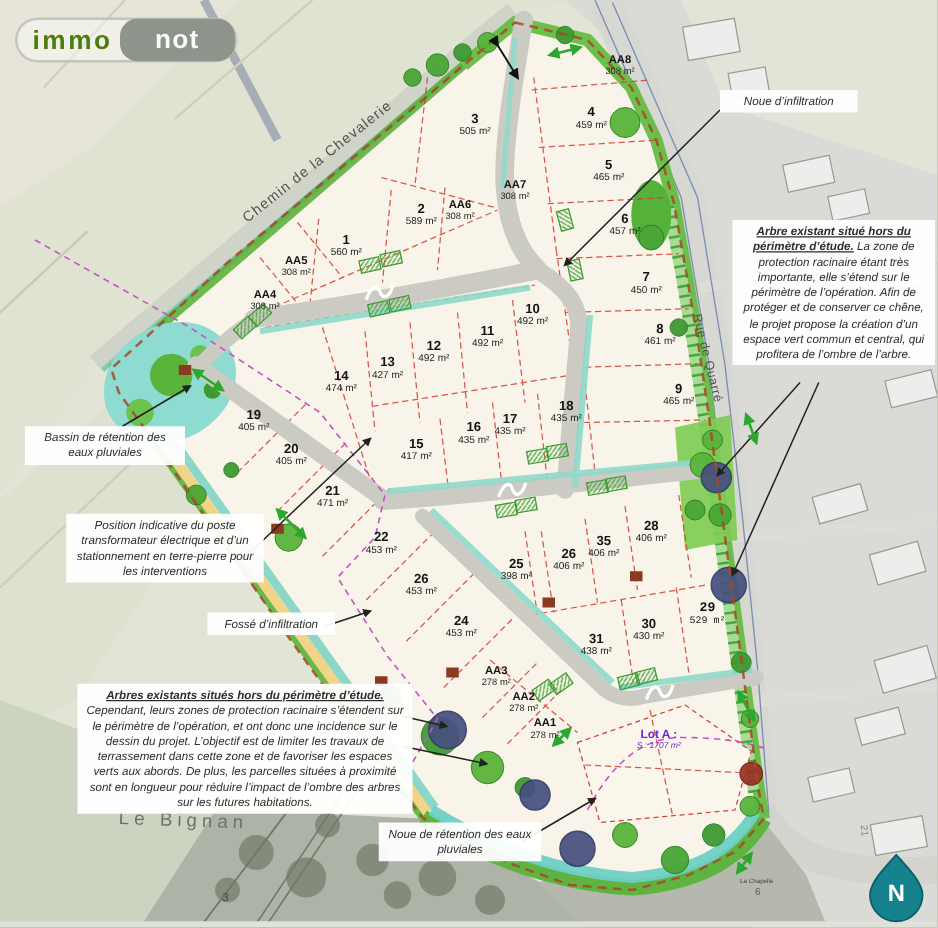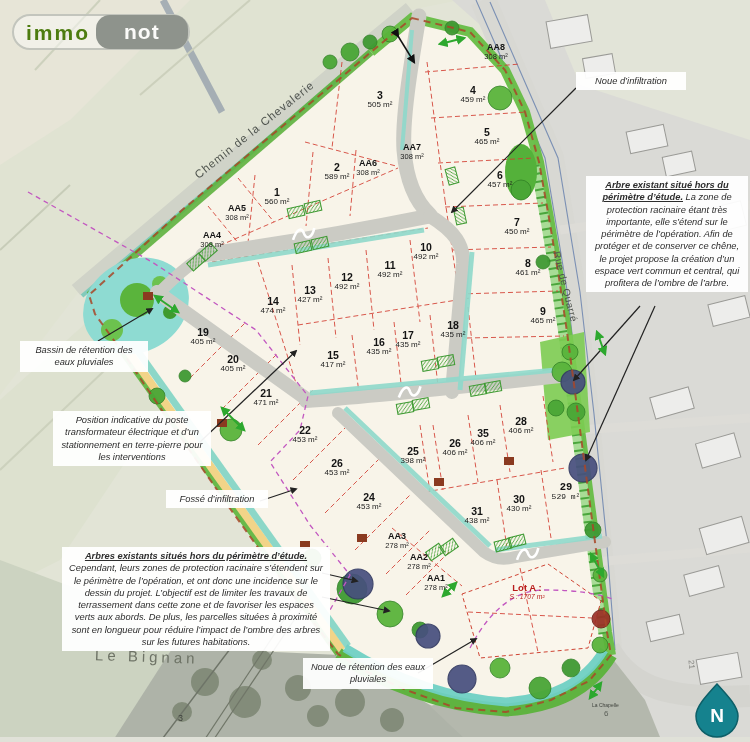--- a/index.html
+++ b/index.html
@@ -32,21 +32,21 @@
           transform:rotate(76deg);transform-origin:0 0;}
   .hamlet{position:absolute;left:95px;top:648px;font-size:15px;letter-spacing:4px;
           color:#6e7366;transform:rotate(2deg);}
   .tiny{position:absolute;color:#3e413c;}
   .parcel3{left:178px;top:713px;font-size:9px;}
   .chapelle{left:592px;top:702px;font-size:5px;}
   .chapnum{left:604px;top:709px;font-size:8px;color:#5a5e57;}
   .b21{left:687px;top:660px;font-size:8px;color:#83837f;transform:rotate(85deg);}
   
   .lota{position:absolute;left:527px;top:592px;transform:translate(-50%,-50%);
-        text-align:center;line-height:1.1;color:#b91c1c;}
+        text-align:center;line-height:1.1;color:#6d28d9;}
   .lota .t{font-weight:bold;font-size:9.5px;}
   .lota .s{font-size:6.8px;font-style:italic;}
   
   .north-n{position:absolute;left:717px;top:716px;transform:translate(-50%,-50%);
         color:#fff;font-weight:bold;font-size:19px;}
 </style>
 </head>
 <body>
 
 <div class="stage">

